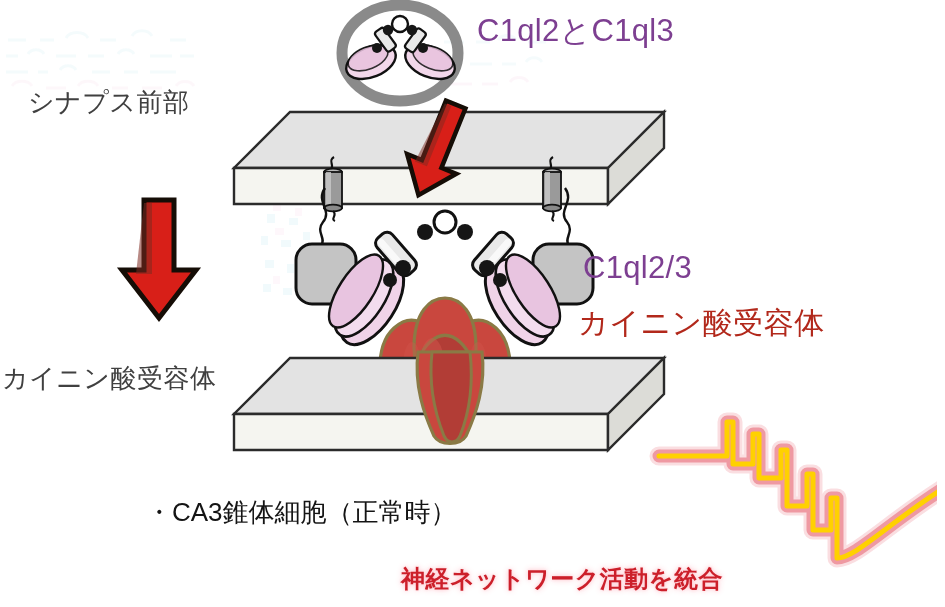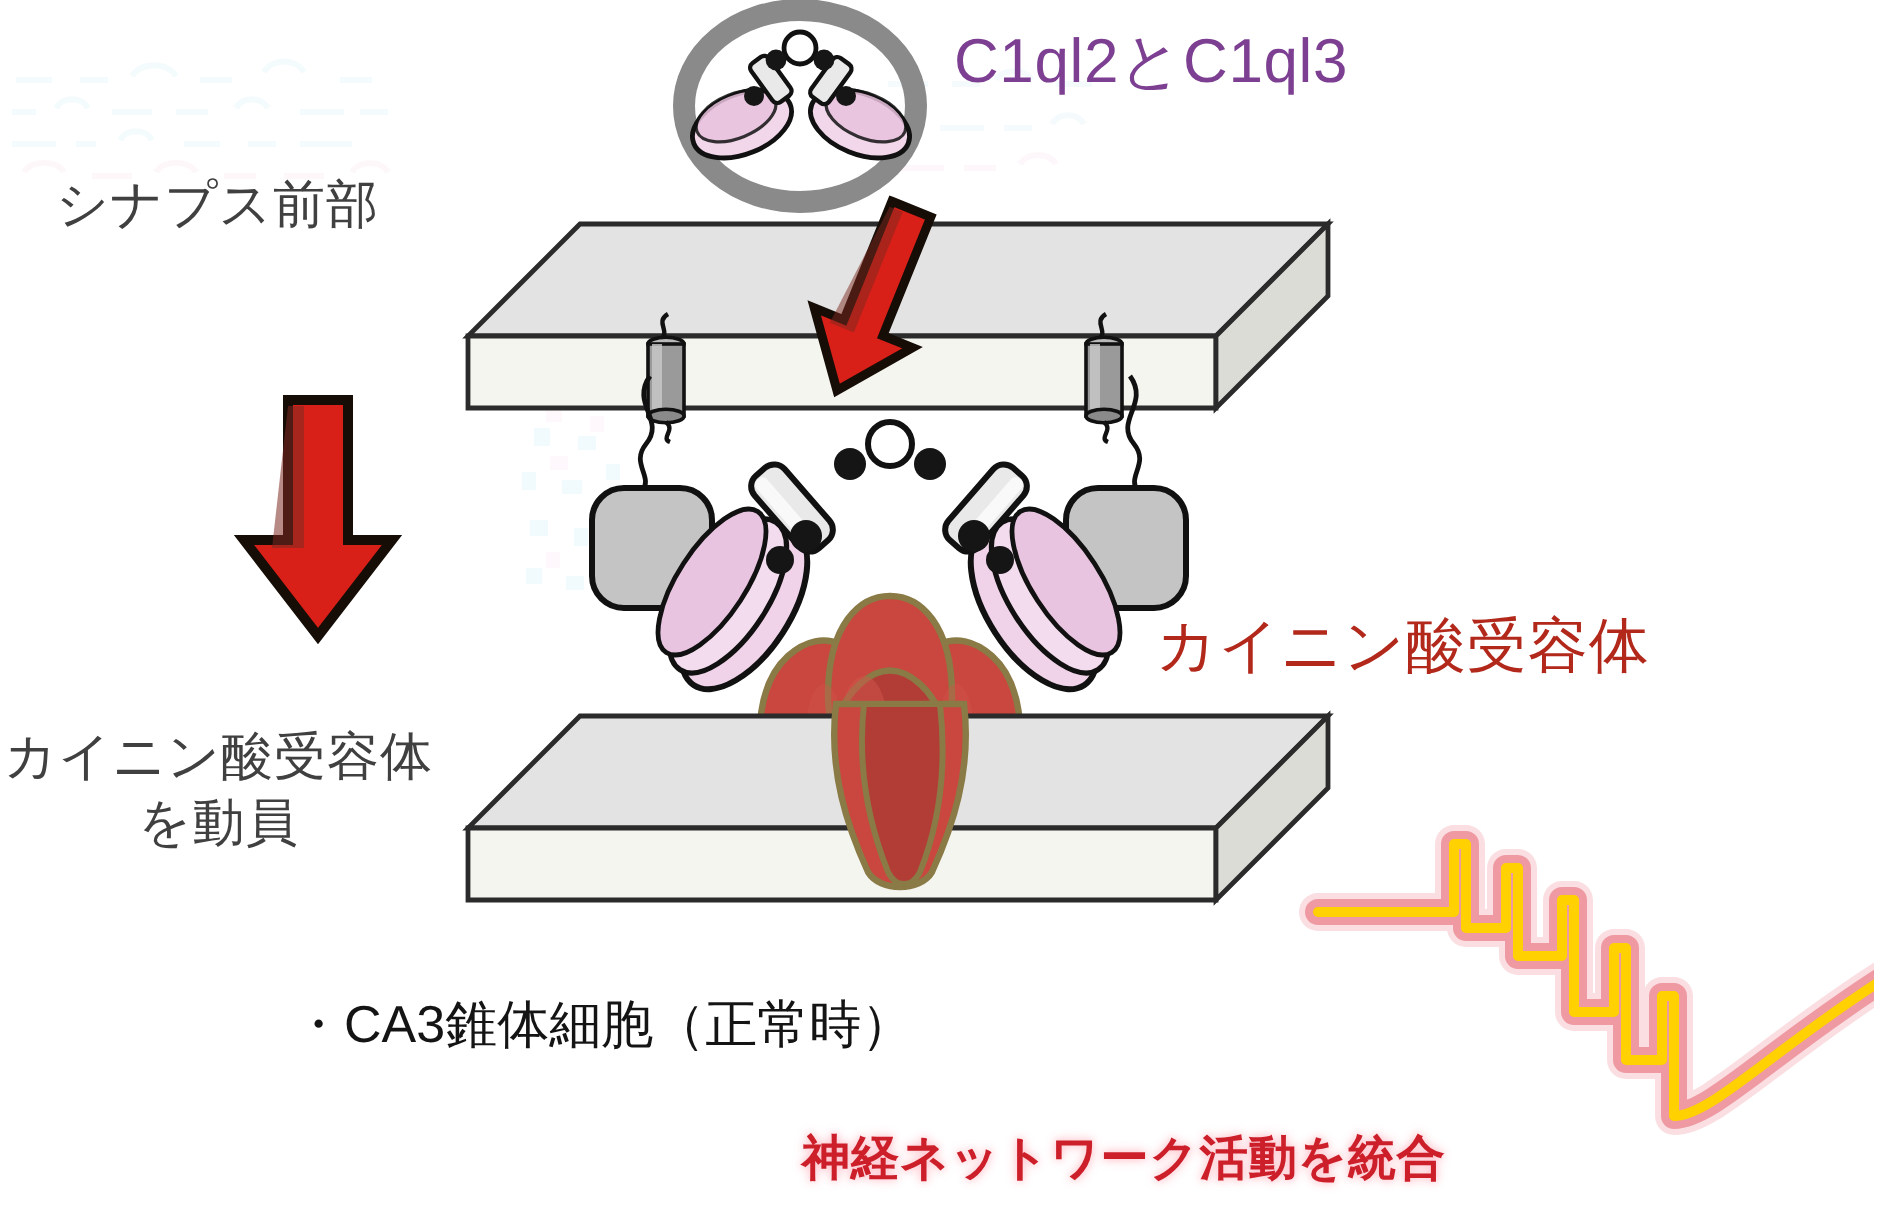--- a/index.html
+++ b/index.html
@@ -161,21 +161,20 @@
 
   <div class="abs" style="left:112px; top:196px; width:100px; height:128px;">
     <svg width="100" height="128" viewBox="0 0 100 128">
       <polygon points="32,4 62,4 62,74 84,74 47,122 10,74 32,74" fill="#d81f18" stroke="#150d06" stroke-width="5" stroke-linejoin="miter"></polygon>
       <polygon points="32,7 40,7 40,78 24,78" fill="#7d2a20" opacity="0.55"></polygon>
     </svg>
   </div>
 
   <div class="abs jp-black" style="left:2px; top:362px;">
     <span class="ln">カイニン酸受容体</span>
-    <span class="ln center-ln">を動員</span>
   </div>
 
   <div class="abs" style="left:234px; top:104px; width:430px; height:108px;">
     <svg width="430" height="108" viewBox="0 0 430 108">
 
       <polygon points="56,8 430,8 374,64 0,64" fill="#e3e3e3" stroke="#2b2b2b" stroke-width="2.4"></polygon>
 
       <polygon points="0,64 374,64 374,100 0,100" fill="#f5f5f0" stroke="#2b2b2b" stroke-width="2.4"></polygon>
 
       <polygon points="374,64 430,8 430,44 374,100" fill="#dcdcd7" stroke="#2b2b2b" stroke-width="2.4"></polygon>
@@ -282,20 +281,21 @@
     </svg>
   </div>
 
   <div class="abs" style="left:408px; top:352px; width:84px; height:96px;">
     <svg width="84" height="96" viewBox="0 0 84 96">
       <path d="M10 0 C 6 34 16 62 26 84 C 32 94 52 94 58 84 C 68 62 78 34 74 0 Z" fill="#c9473e" stroke="#8a7a45" stroke-width="3.2"></path>
       <path d="M24 0 C 20 36 28 64 36 84 C 40 92 48 92 52 84 C 60 64 66 36 62 0 Z" fill="#b23d36" stroke="#8a7a45" stroke-width="3"></path>
     </svg>
   </div>
 
+  <div class="abs label-purple" style="left:583px; top:250px;">C1ql2/3</div>
 
   <div class="abs label-red" style="left:578px; top:303px;">カイニン酸受容体</div>
 
   <div class="abs bullets" style="left:146px; top:470px;">
     <span class="ln">・CA3錐体細胞（正常時）</span>
   </div>
 
   <div class="abs" style="left:655px; top:398px; width:290px; height:170px;">
     <svg width="290" height="170" viewBox="0 0 290 170">
 

